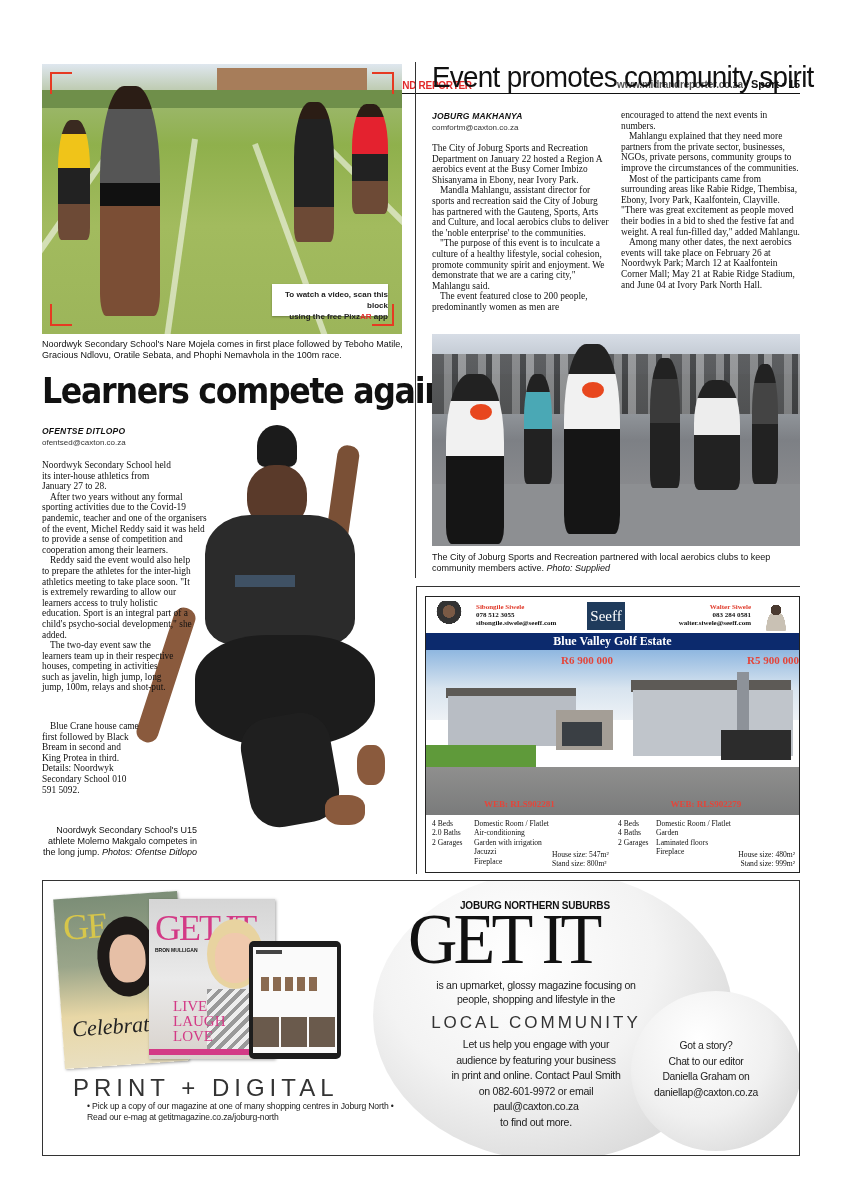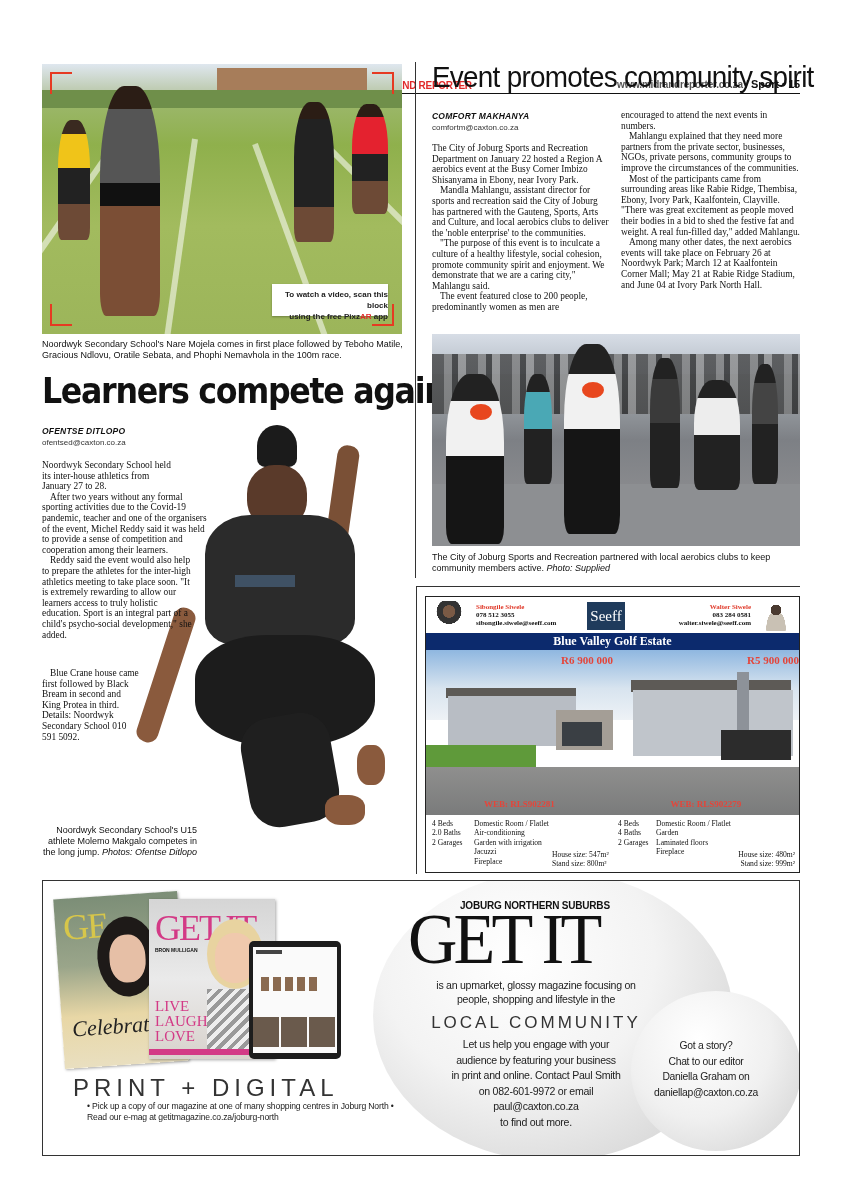--- a/index.html
+++ b/index.html
@@ -126,30 +126,31 @@
   <div style="position:absolute;left:60px;top:210px;width:180px;height:110px;border-radius:40%;background:#1c1c1c;"></div>
   <div style="position:absolute;left:110px;top:290px;width:90px;height:110px;border-radius:30px;background:#1f1f1f;transform:rotate(-10deg);"></div>
   <div style="position:absolute;left:222px;top:320px;width:28px;height:40px;border-radius:40%;background:#8a5a3d;"></div>
   <div style="position:absolute;left:190px;top:370px;width:40px;height:30px;border-radius:40%;background:#8a5a3d;"></div>
 </div>
 
 <div class="col" style="left:42px; top:460px; width:168px;">
   <p style="width:130px;">Noordwyk Secondary School held its inter-house athletics from January 27 to 28.</p>
   <p class="ind">After two years without any formal sporting activities due to the Covid-19 pandemic, teacher and one of the organisers of the event, Michel Reddy said it was held to provide a sense of competition and cooperation among their learners.</p>
   <p class="ind" style="width:150px;">Reddy said the event would also help to prepare the athletes for the inter-high athletics meeting to take place soon. "It is extremely rewarding to allow our learners access to truly holistic education. Sport is an integral part of a child's psycho-social development," she added.</p>
+  <p class="ind" style="width:132px;">The two-day event saw the learners team up in their respective houses, competing in activities such as javelin, high jump, long jump, 100m, relays and shot-put.</p>
   <p class="ind" style="width:98px;margin-top:28px;">Blue Crane house came first followed by Black Bream in second and King Protea in third. Details: Noordwyk Secondary School 010 591 5092.</p>
 </div>
 
 <div class="caption" style="left:42px; top:825px; width:155px; text-align:right;">
   <span>Noordwyk Secondary School's U15 athlete Molemo Makgalo competes in the long jump.</span>
   <i>Photos: Ofentse Ditlopo</i>
 </div>
 
 <div class="headline-event">Event promotes community spirit</div>
-<div class="byline" style="left:432px; top:111px;">COMFORT MAKHANYA</div>
+<div class="byline" style="left:432px; top:111px;">JOBURG MAKHANYA</div>
 <div class="byline-email" style="left:432px; top:123px;">comfortm@caxton.co.za</div>
 
 <div class="col" style="left:432px; top:143px; width:180px;">
   <p>The City of Joburg Sports and Recreation Department on January 22 hosted a Region A aerobics event at the Busy Corner Imbizo Shisanyama in Ebony, near Ivory Park.</p>
   <p class="ind">Mandla Mahlangu, assistant director for sports and recreation said the City of Joburg has partnered with the Gauteng, Sports, Arts and Culture, and local aerobics clubs to deliver the 'noble enterprise' to the communities.</p>
   <p class="ind">"The purpose of this event is to inculcate a culture of a healthy lifestyle, social cohesion, promote community spirit and enjoyment. We demonstrate that we are a caring city," Mahlangu said.</p>
   <p class="ind">The event featured close to 200 people, predominantly women as men are</p>
 </div>
 <div class="col" style="left:621px; top:110px; width:180px;">
   <p>encouraged to attend the next events in numbers.</p>
@@ -259,21 +260,21 @@
     <div style="position:absolute;left:40px;top:22px;width:60px;height:80px;border-radius:50%;background:#1e1a18;"></div>
     <div style="position:absolute;left:52px;top:40px;width:36px;height:48px;border-radius:45%;background:#e6bfa6;"></div>
     <div style="position:absolute;left:10px;top:118px;font:italic 22px 'Liberation Serif',serif;color:#222;">Celebrat</div>
   </div>
   <div class="mag" style="left:106px; top:18px; width:126px; height:160px; background:linear-gradient(180deg,#d5d5d5 0%,#eaeaea 50%,#d8d2cc 100%);">
     <div class="mag-title" style="left:6px; top:8px; color:#d33a86;">GET IT</div>
     <div style="position:absolute;left:58px;top:20px;width:56px;height:70px;border-radius:50%;background:#e8d3a0;"></div>
     <div style="position:absolute;left:66px;top:34px;width:40px;height:50px;border-radius:45%;background:#f0c9ad;"></div>
     <div style="position:absolute;left:58px;top:90px;width:62px;height:60px;background:repeating-linear-gradient(135deg,#999 0 4px,#eee 4px 8px);"></div>
     <div style="position:absolute;left:6px;top:48px;font:bold 5px 'Liberation Sans',sans-serif;">BRON MULLIGAN</div>
-    <div style="position:absolute;left:6px;top:100px;font:15px 'Liberation Serif',serif;color:#d33a86;line-height:15px;">
+    <div style="position:absolute;left:24px;top:100px;font:15px 'Liberation Serif',serif;color:#d33a86;line-height:15px;">
       <div>LIVE</div>
       <div>LAUGH</div>
       <div>LOVE</div>
     </div>
     <div style="position:absolute;left:0;bottom:4px;width:100%;height:6px;background:#d33a86;"></div>
   </div>
   <div class="tablet" style="left:206px; top:60px; width:92px; height:118px;">
     <div class="screen">
       <div style="position:absolute;left:3px;top:3px;width:26px;height:4px;background:#444;"></div>
       <div style="position:absolute;left:8px;top:30px;width:60px;height:14px;background:repeating-linear-gradient(90deg,#8a6a50 0 8px,#fafafa 8px 12px);"></div>

